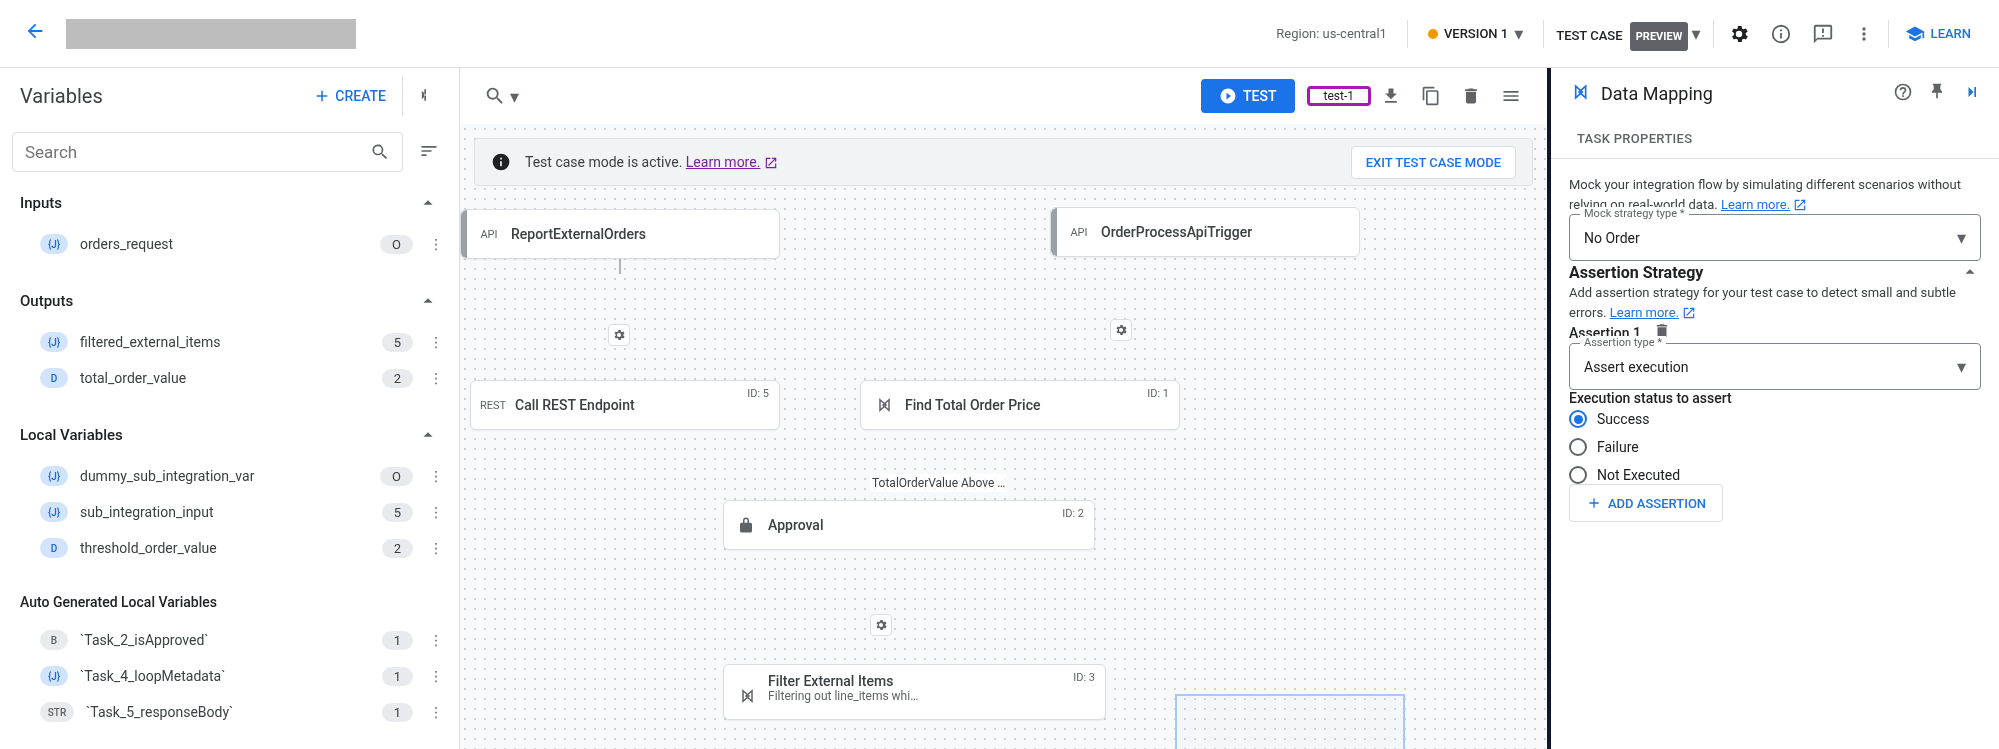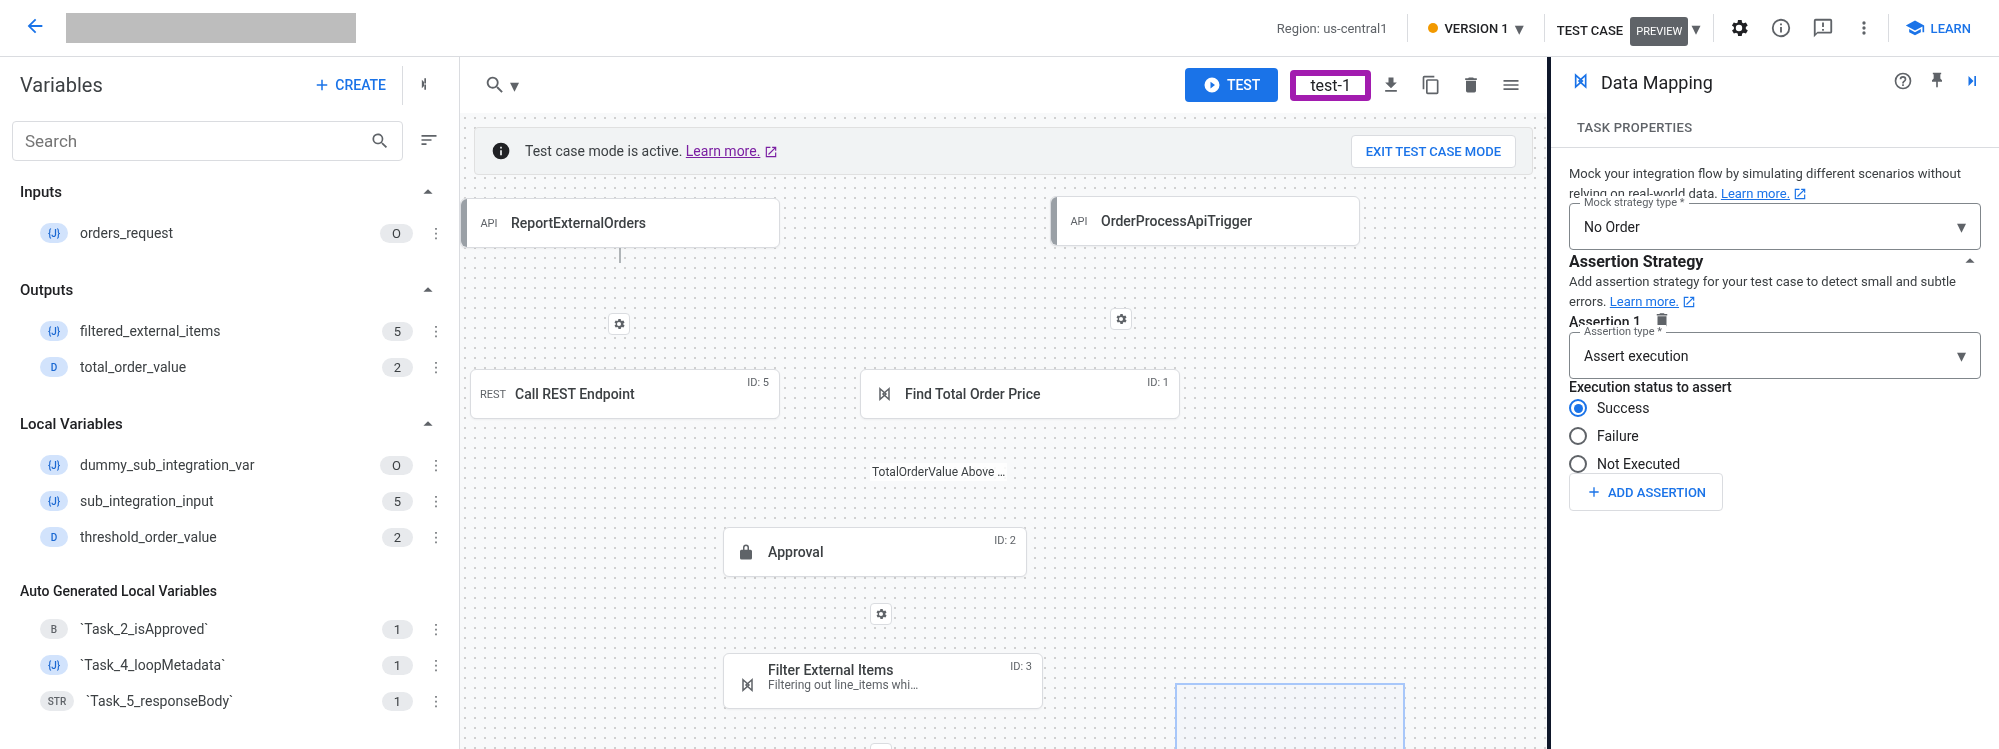--- a/index.html
+++ b/index.html
@@ -1,27 +1,27 @@
 <!DOCTYPE html>
 <html><head>
 <meta charset="utf-8">
 <style>
 *{box-sizing:border-box;margin:0;padding:0;font-family:'Google Sans',Roboto,Arial,sans-serif}
 body{background:#fff;color:#202124;font-size:14px;width:1999px;height:749px;overflow:hidden}
-.topbar{height:57px;border-bottom:1px solid #dadce0;display:flex;align-items:center;padding:0 16px}
+.topbar{height:68px;border-bottom:1px solid #dadce0;display:flex;align-items:center;padding:0 16px}
 .back-btn{color:#1a73e8;font-size:20px;padding:8px;cursor:pointer}
 .title-redact{width:290px;height:30px;background:#bdbdbd;margin-left:12px}
 .topbar-spacer{flex:1}
 .topbar-right{display:flex;align-items:center;gap:0}
 .region{font-size:13px;color:#5f6368;padding:0 16px}
 .divider{width:1px;height:28px;background:#dadce0;margin:0 4px}
 .version{display:flex;align-items:center;gap:6px;padding:0 16px;font-size:13px;font-weight:500}
 .dot-orange{width:10px;height:10px;background:#f29900;border-radius:50%}
 .testcase-label{font-size:13px;font-weight:500;padding:0 8px}
-.preview-badge{background:#5f6368;color:#fff;font-size:11px;font-weight:400;padding:8px 6px;border-radius:3px;margin-left:4px}
+.preview-badge{background:#5f6368;color:#fff;font-size:11px;font-weight:700;padding:8px 6px;border-radius:3px;margin-left:4px}
 .icon-btn{padding:10px;cursor:pointer;color:#5f6368;font-size:20px;display:flex;align-items:center;justify-content:center}
 .learn-link{color:#1a73e8;font-size:13px;font-weight:500;padding:0 12px;display:flex;align-items:center;gap:6px}
 .learn-link svg{fill:#1a73e8}
 .main{display:flex;height:693px}
 .sidebar{width:460px;border-right:1px solid #dadce0;display:flex;flex-direction:column}
 .sidebar-header{height:56px;display:flex;align-items:center;padding:0 20px;justify-content:space-between}
 .sidebar-title{font-size:20px;color:#3c4043}
 .sidebar-actions{display:flex;align-items:center;gap:8px}
 .create-btn{color:#1a73e8;font-size:14px;font-weight:500;display:flex;align-items:center;gap:4px;cursor:pointer}
 .collapse-btn{color:#5f6368;padding:8px;cursor:pointer;border-left:1px solid #dadce0;margin-left:8px}
@@ -41,21 +41,21 @@
 .chip-str{background:#e8eaed;color:#5f6368;width:34px}
 .var-name{flex:1;font-size:14px;color:#3c4043}
 .var-badge{background:#e8eaed;color:#3c4043;font-size:13px;padding:2px 12px;border-radius:12px;min-width:30px;text-align:center}
 .var-more{color:#5f6368;padding:4px;cursor:pointer}
 .subheader{font-size:14px;font-weight:500;color:#202124;padding:12px 20px}
 .canvas-wrap{flex:1;position:relative;background:#fff}
 .canvas-toolbar{height:56px;display:flex;align-items:center;padding:0 16px}
 .zoom-btn{padding:8px;cursor:pointer;color:#5f6368;display:flex;align-items:center;gap:4px}
 .canvas-toolbar-spacer{flex:1}
 .test-btn{background:#1a73e8;color:#fff;padding:8px 18px;border-radius:4px;font-size:14px;font-weight:500;display:flex;align-items:center;gap:6px;cursor:pointer}
-.test-name-box{border:6px solid #a21caf;border-radius:4px;padding:0 14px;margin-left:12px;font-size:16px}
+.test-name-box{border:3px solid #a21caf;border-radius:4px;padding:0 14px;margin-left:12px;font-size:12px}
 .canvas{position:absolute;inset:56px 0 0 0;background-image:radial-gradient(#d0d0d0 1px,transparent 1px);background-size:10px 10px;background-color:#f8f9fa;overflow:hidden}
 .info-banner{position:absolute;top:14px;left:14px;right:14px;height:48px;background:#f1f3f4;border:1px solid #e0e0e0;border-radius:4px;display:flex;align-items:center;padding:0 16px;gap:14px}
 .info-banner svg{fill:#202124}
 .info-text{flex:1;font-size:14px;color:#3c4043}
 .info-text a{color:#7b1fa2;text-decoration:underline}
 .exit-btn{background:#fff;border:1px solid #dadce0;color:#1a73e8;font-size:13px;font-weight:500;padding:8px 14px;border-radius:4px;cursor:pointer}
 .node{position:absolute;background:#fff;border:1px solid #dadce0;border-radius:6px;display:flex;align-items:center;padding:0 16px 0 0;box-shadow:0 1px 2px rgba(0,0,0,0.05)}
 .node-stripe{width:6px;align-self:stretch;background:#9aa0a6;border-radius:6px 0 0 6px}
 .node-icon{width:44px;display:flex;align-items:center;justify-content:center;font-size:11px;font-weight:400;color:#5f6368}
 .node-icon svg{fill:#5f6368}
@@ -363,37 +363,37 @@
             <svg width="18" height="18" viewBox="0 0 24 24">
               <path d="M8 5l8 7-8 7zM20 5l-8 7 8 7z" fill="none" stroke="#5f6368" stroke-width="2"></path>
             </svg>
           </div>
         <div class="node-label">Find Total Order Price</div>
         <div class="node-id">ID: 1</div>
       </div>
 
       <div class="edge-label" style="left:410px;top:350px">TotalOrderValue Above …</div>
 
-      <div class="node" style="left:263px;top:414px;width:304px;height:50px">
+      <div class="node" style="left:263px;top:376px;width:372px;height:50px">
         <div class="node-icon">
             <svg width="18" height="18" viewBox="0 0 24 24">
               <path fill="#5f6368" d="M12 2a4 4 0 0 0-4 4v3H6a2 2 0 0 0-2 2v9a2 2 0 0 0 2 2h12a2 2 0 0 0 2-2v-9a2 2 0 0 0-2-2h-2V6a4 4 0 0 0-4-4zm-2 4a2 2 0 0 1 4 0v3h-4z"></path>
             </svg>
           </div>
         <div class="node-label">Approval</div>
         <div class="node-id">ID: 2</div>
       </div>
 
       <div class="gear-node" style="left:410px;top:490px">
           <svg viewBox="0 0 24 24">
             <path d="M19.4 13l.1-1-.1-1 2.1-1.6-2-3.5-2.5 1a7 7 0 0 0-1.7-1l-.4-2.6h-4l-.4 2.6a7 7 0 0 0-1.7 1l-2.5-1-2 3.5L6.5 11l-.1 1 .1 1-2.1 1.6 2 3.5 2.5-1a7 7 0 0 0 1.7 1l.4 2.6h4l.4-2.6a7 7 0 0 0 1.7-1l2.5 1 2-3.5zm-7.4 2.5A3.5 3.5 0 1 1 15.5 12 3.5 3.5 0 0 1 12 15.5z"></path>
           </svg>
         </div>
 
-      <div class="node" style="left:263px;top:540px;width:320px;height:56px;flex-direction:row;align-items:flex-start;padding-top:8px">
+      <div class="node" style="left:263px;top:540px;width:383px;height:56px;flex-direction:row;align-items:flex-start;padding-top:8px">
         <div class="node-icon" style="align-self:center">
             <svg width="18" height="18" viewBox="0 0 24 24">
               <path d="M8 5l8 7-8 7zM20 5l-8 7 8 7z" fill="none" stroke="#5f6368" stroke-width="2"></path>
             </svg>
           </div>
         <div style="flex:1">
           <div class="node-label">Filter External Items</div>
           <div class="node-sub">Filtering out line_items whi…</div>
         </div>
         <div class="node-id">ID: 3</div>

